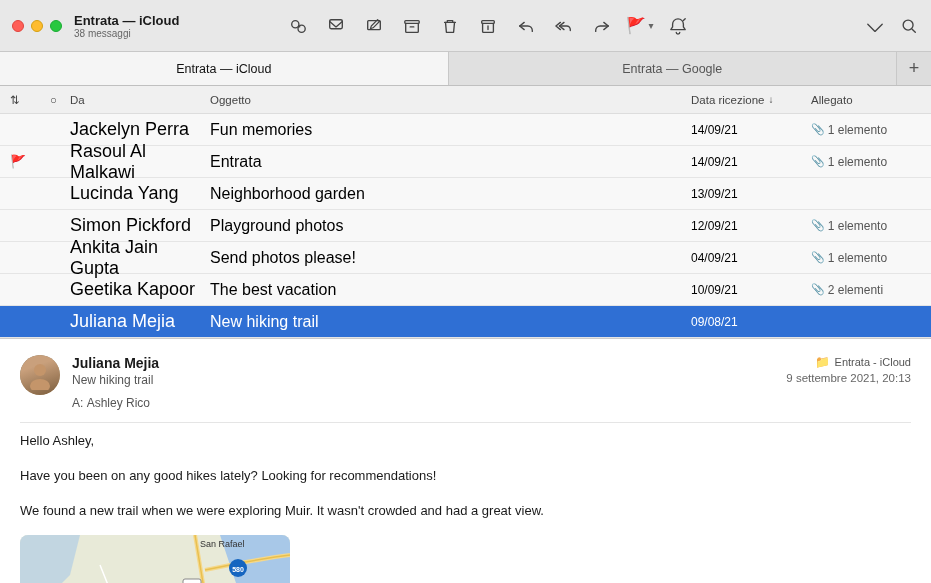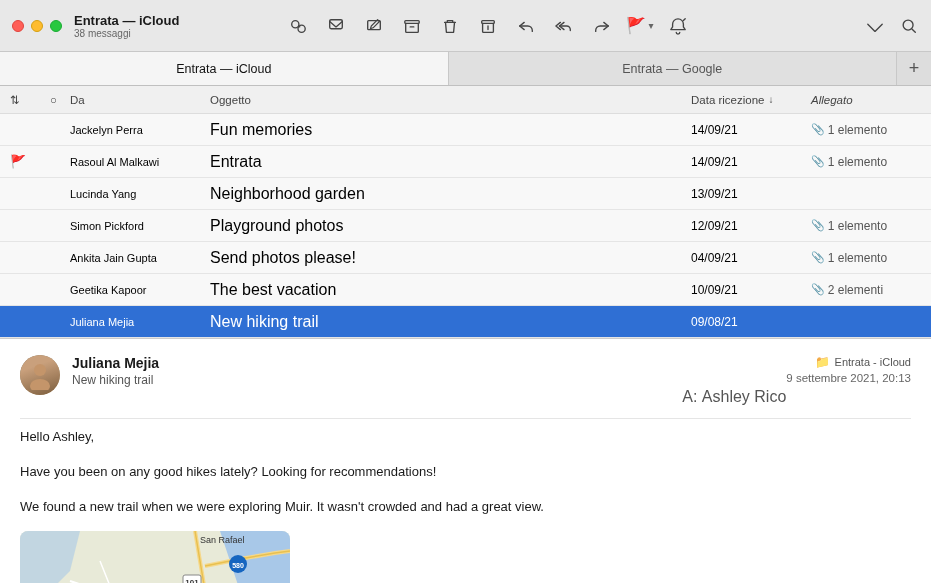--- a/index.html
+++ b/index.html
@@ -156,41 +156,41 @@
     .col-read { width: 20px; }
     .col-from { width: 140px; font-weight: 500; }
     .col-subject { flex: 1; font-weight: 500; }
     .col-date {
       width: 120px;
       display: flex;
       align-items: center;
       gap: 4px;
       font-weight: 500;
     }
-    .col-attach { width: 120px; font-weight: 500; font-style: italic; }
+    .col-attach { width: 120px; font-weight: 500; }
     .sort-arrow { font-size: 10px; }
 
     
     .email-row {
       display: flex;
       align-items: center;
       padding: 5px 0 5px 10px;
       border-bottom: 1px solid #e5e5e5;
       background: #f8f8f8;
       cursor: pointer;
       height: 32px;
     }
     .email-row.selected {
       background: #2f6fd4;
       color: white;
     }
     .email-row .flag-cell { width: 20px; color: #e8453c; font-size: 13px; }
     .email-row .read-cell { width: 20px; }
     .email-row .marker { width: 20px; }
-    .email-row .from-cell { width: 140px; font-size: 11px; }
+    .email-row .from-cell { width: 140px; font-size: 18px; }
     .email-row .subject-cell { flex: 1; font-size: 16px; }
     .email-row .date-cell { width: 120px; font-size: 12px; }
     .email-row .attach-cell { width: 120px; font-size: 12px; color: #555; display: flex; align-items: center; gap: 3px; }
     .email-row.selected .attach-cell { color: #dde; }
     .email-row.selected .from-cell,
     .email-row.selected .subject-cell,
     .email-row.selected .date-cell { color: white; font-weight: 500; }
     .paperclip { font-size: 11px; }
 
     
@@ -239,24 +239,23 @@
       font-size: 14px;
       font-weight: 600;
       color: #1a1a1a;
     }
     .email-subject-detail {
       font-size: 12px;
       color: #555;
       margin-top: 2px;
     }
     .to-line {
-      font-size: 16px;
+      font-size: 12px;
       color: #888;
-      margin-top: 1px;
-      text-align: right;
+      margin-top: 9px;
     }
     .to-line span { color: #555; }
     .detail-meta {
       text-align: right;
       font-size: 11.5px;
       color: #666;
       display: flex;
       flex-direction: column;
       align-items: flex-end;
       gap: 3px;

